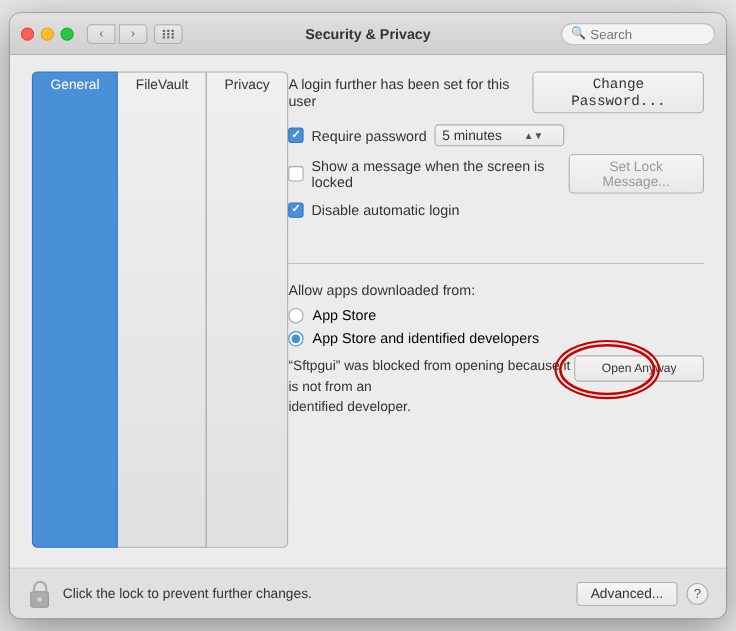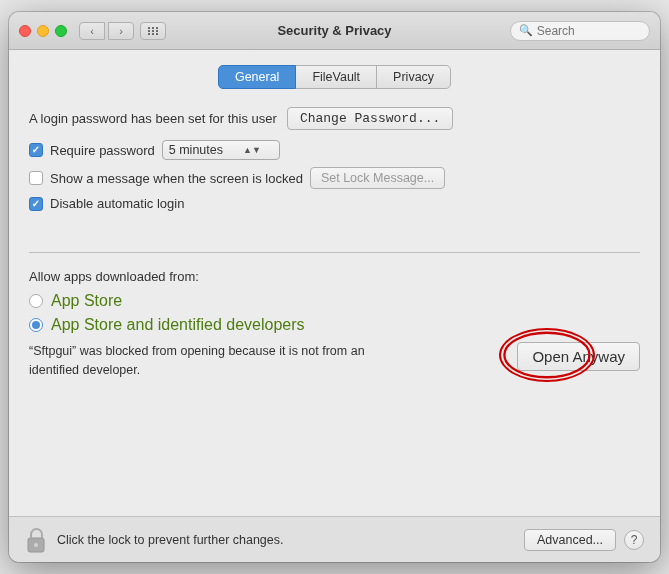--- a/index.html
+++ b/index.html
@@ -124,21 +124,21 @@
     }
     .search-icon-svg {
       color: #999;
       margin-right: 4px;
       font-size: 11px;
     }
     
     .content {
       flex: 1;
       display: flex;
-      flex-direction: column;
+      flex-direction: row;
       background: #ececec;
       padding: 15px 20px 0 20px;
     }
     
     .tabs {
       display: flex;
       justify-content: center;
       gap: 0;
       margin-bottom: 18px;
     }
@@ -288,44 +288,44 @@
       background: white;
     }
     .radio-btn.selected::after {
       content: '';
       width: 8px;
       height: 8px;
       border-radius: 50%;
       background: #4a90d9;
     }
     .radio-label {
-      font-size: 16px;
-      color: #4d7c0f;
+      font-size: 13px;
+      color: #000000;
     }
     .blocked-row {
       display: flex;
       align-items: flex-start;
       margin-top: 8px;
     }
     .blocked-text {
       font-size: 12.5px;
       color: #333;
       line-height: 1.5;
       flex: 1;
     }
     .open-anyway-wrap {
       position: relative;
       flex-shrink: 0;
     }
     .open-anyway-btn {
       background: linear-gradient(to bottom, #f5f5f5, #e8e8e8);
       border: 1px solid #b0b0b0;
       border-radius: 4px;
-      padding: 5px 14px;
-      font-size: 15px;
+      padding: 5px 24px;
+      font-size: 11px;
       cursor: pointer;
       color: #333;
       white-space: nowrap;
     }
     .red-circle {
       position: absolute;
       top: -14px;
       left: -18px;
       width: 96px;
       height: 54px;
@@ -423,21 +423,21 @@
     <div class="tabs">
       <div class="tab active">General</div>
       <div class="tab">FileVault</div>
       <div class="tab">Privacy</div>
     </div>
 
     <div class="panel">
       <div class="section-top">
 
         <div class="login-row">
-          <span class="login-label">A login password has been set for this user</span>
+          <span class="login-label">A login further has been set for this user</span>
           <button class="change-pw-btn">Change Password...</button>
         </div>
 
         <div class="option-row">
           <div class="checkbox-wrap checked"></div>
           <span class="option-label">Require password</span>
           <div class="select-dropdown">
             <span>5 minutes</span>
             <span class="arrows">▲▼</span>
           </div>

